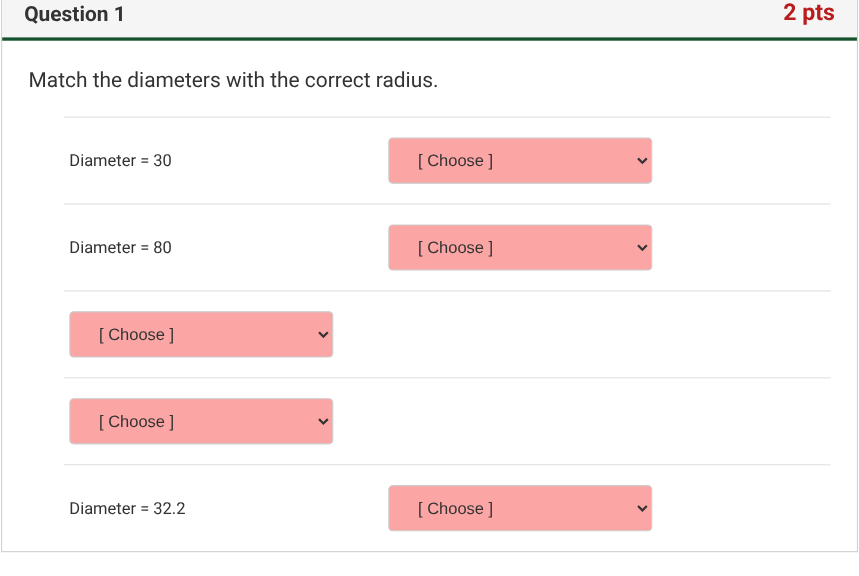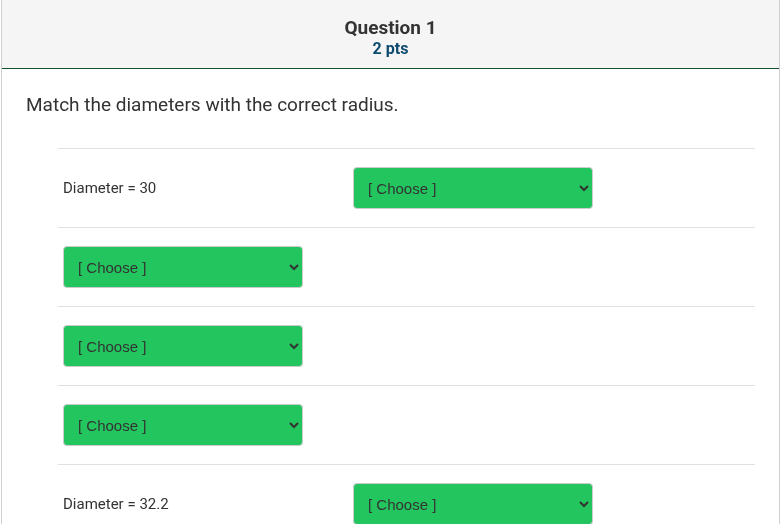--- a/index.html
+++ b/index.html
@@ -16,42 +16,41 @@
     }
     .question-container {
       border: 1px solid #d0d0d0;
       border-top: none;
       margin: 0 1px;
     }
     .question-header {
       display: flex;
       justify-content: space-between;
       align-items: center;
-      padding: 16px 20px 10px 20px;
+      padding: 0 20px 10px 20px;
       background: #f5f5f5;
-      border-bottom: 1px solid #14532d;
-      flex-direction: column;
+      border-bottom: 3px solid #14532d;
     }
     .question-title {
       font-size: 19px;
       font-weight: 700;
       color: #333333;
     }
     .question-points {
-      font-size: 16px;
+      font-size: 21px;
       font-weight: 700;
-      color: #0c4a6e;
+      color: #b91c1c;
     }
     .question-body {
       padding: 24px 24px 0 24px;
     }
     .question-prompt {
       font-size: 19px;
       color: #333333;
-      margin-bottom: 32px;
+      margin-bottom: 22px;
       font-weight: 400;
     }
     .match-rows {
       display: flex;
       flex-direction: column;
     }
     .match-row {
       display: flex;
       align-items: center;
       padding: 18px 5px;
@@ -62,24 +61,24 @@
       flex: 0 0 290px;
       font-size: 15px;
       color: #333333;
     }
     .match-select-wrap {
       flex: 0 0 auto;
     }
     .match-select {
       width: 240px;
       height: 42px;
-      padding: 8px 10px;
+      padding: 8px 22px;
       font-size: 15px;
       color: #333333;
-      background: #22c55e;
+      background: #fca5a5;
       border: 1px solid #cccccc;
       border-radius: 4px;
       cursor: pointer;
     }
   </style>
 </head>
 <body>
 
 <div class="question-container">
 
@@ -96,20 +95,21 @@
       <div class="match-row">
         <div class="match-label">Diameter = 30</div>
         <div class="match-select-wrap">
           <select class="match-select">
             <option>[ Choose ]</option>
           </select>
         </div>
       </div>
 
       <div class="match-row">
+        <div class="match-label">Diameter = 80</div>
         <div class="match-select-wrap">
           <select class="match-select">
             <option>[ Choose ]</option>
           </select>
         </div>
       </div>
 
       <div class="match-row">
         <div class="match-select-wrap">
           <select class="match-select">

